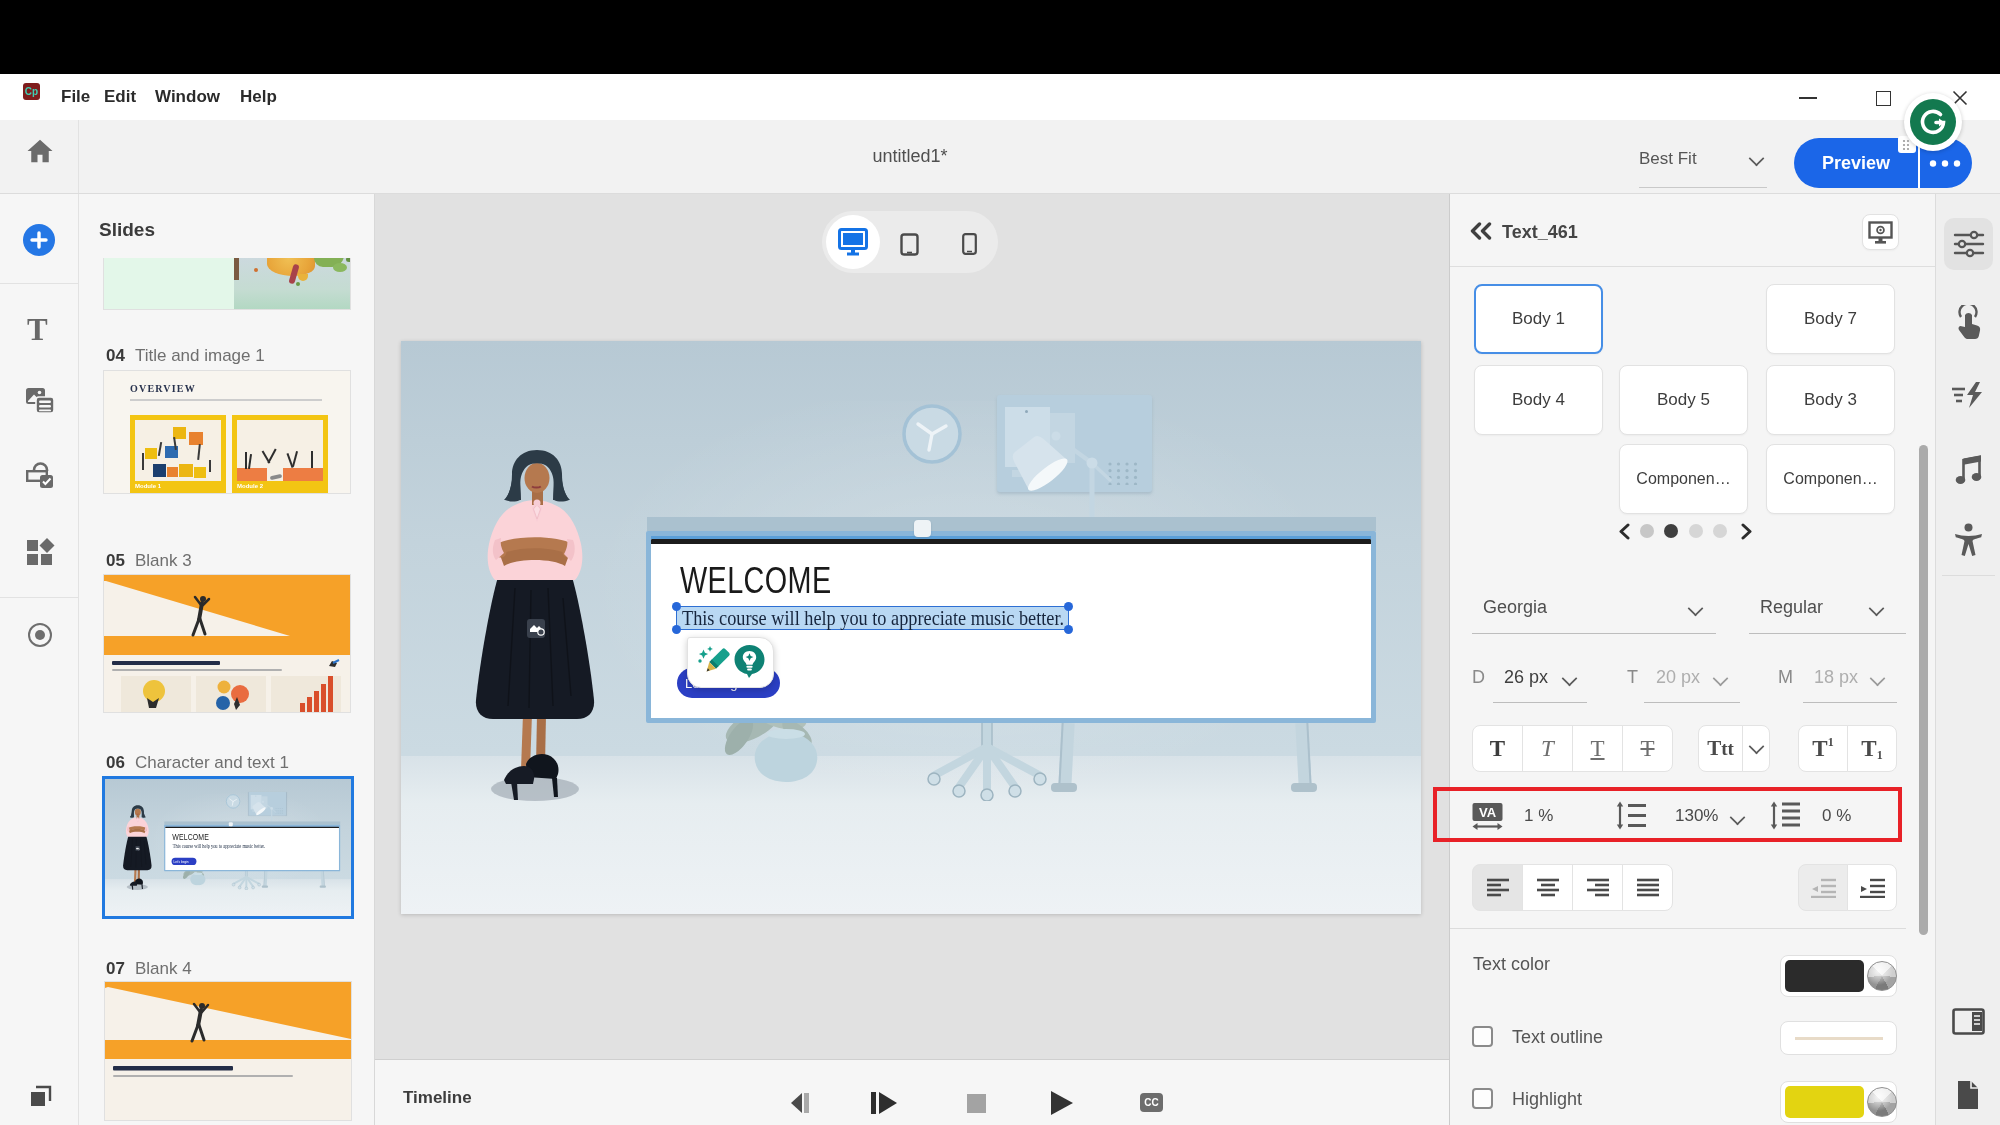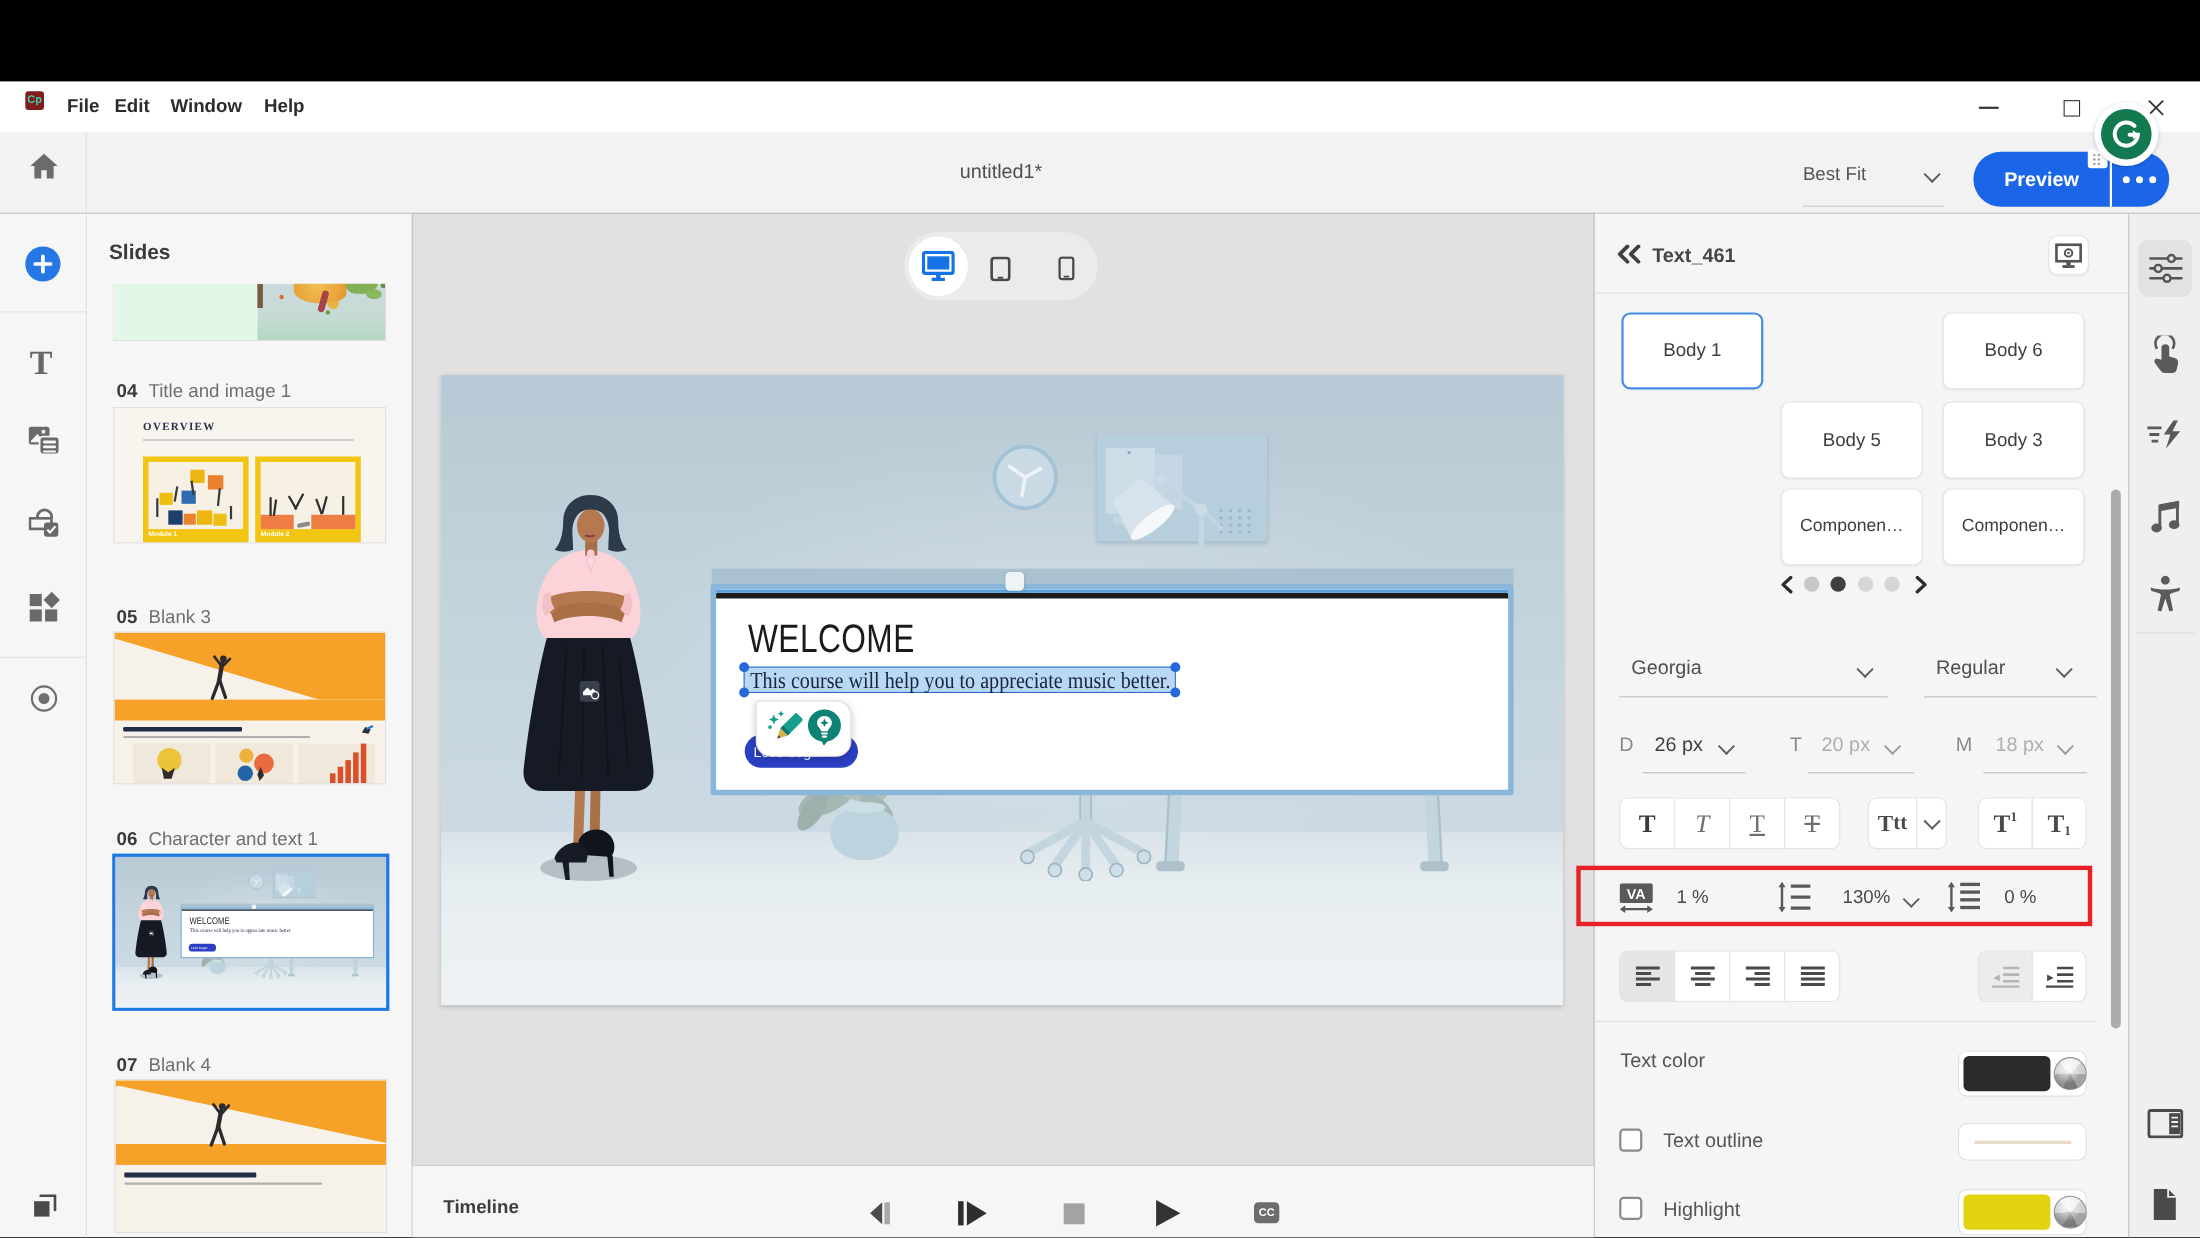--- a/index.html
+++ b/index.html
@@ -613,21 +613,22 @@
     <svg width="25" height="25" viewBox="0 0 25 25">
       <rect x="1.5" y="2.5" width="22" height="15" fill="none" stroke="#555" stroke-width="2.4"></rect>
       <circle cx="12.5" cy="10" r="3.4" fill="none" stroke="#555" stroke-width="1.8"></circle>
       <circle cx="12.5" cy="10" r="1.2" fill="#555"></circle>
       <rect x="10.5" y="17.5" width="4" height="3.5" fill="#555"></rect>
       <rect x="7" y="21" width="11" height="2.6" fill="#555"></rect>
     </svg>
   </div>
   <div class="ab" style="left:0;top:72px;width:485px;height:1px;background:#dedede;"></div>
   <div class="pbtn ab" style="left:24px;top:90px;width:129px;height:70px;border:2px solid #468ee6;">Body 1</div>
-  <div class="pbtn ab" style="left:316px;top:90px;width:129px;height:70px;">Body 6</div>
+  <div class="pbtn ab" style="left:316px;top:90px;width:129px;height:70px;">Body 7</div>
+  <div class="pbtn ab" style="left:24px;top:171px;width:129px;height:70px;">Body 4</div>
   <div class="pbtn ab" style="left:169px;top:171px;width:129px;height:70px;">Body 5</div>
   <div class="pbtn ab" style="left:316px;top:171px;width:129px;height:70px;">Body 3</div>
   <div class="pbtn ab" style="left:169px;top:250px;width:129px;height:70px;font-size:16px;">Componen…</div>
   <div class="pbtn ab" style="left:316px;top:250px;width:129px;height:70px;font-size:16px;">Componen…</div>
   <svg class="ab" style="left:167px;top:329px;" width="14" height="17" viewBox="0 0 14 17">
       <path d="M11 2 L4 8.5 L11 15" fill="none" stroke="#2c2c2c" stroke-width="3" stroke-linecap="round" stroke-linejoin="round"></path>
     </svg>
   <div class="ab" style="left:190px;top:330px;width:14px;height:14px;border-radius:50%;background:#c7c7c7;"></div>
   <div class="ab" style="left:214px;top:330px;width:14px;height:14px;border-radius:50%;background:#3f3f3f;"></div>
   <div class="ab" style="left:239px;top:330px;width:14px;height:14px;border-radius:50%;background:#d6d6d6;"></div>

